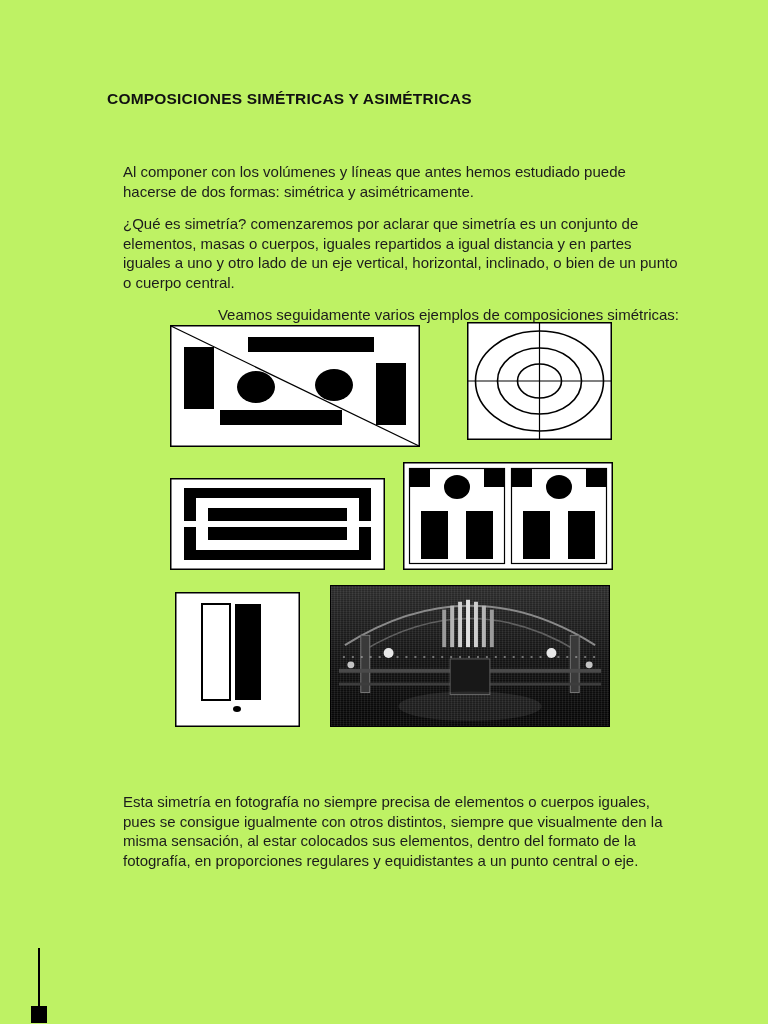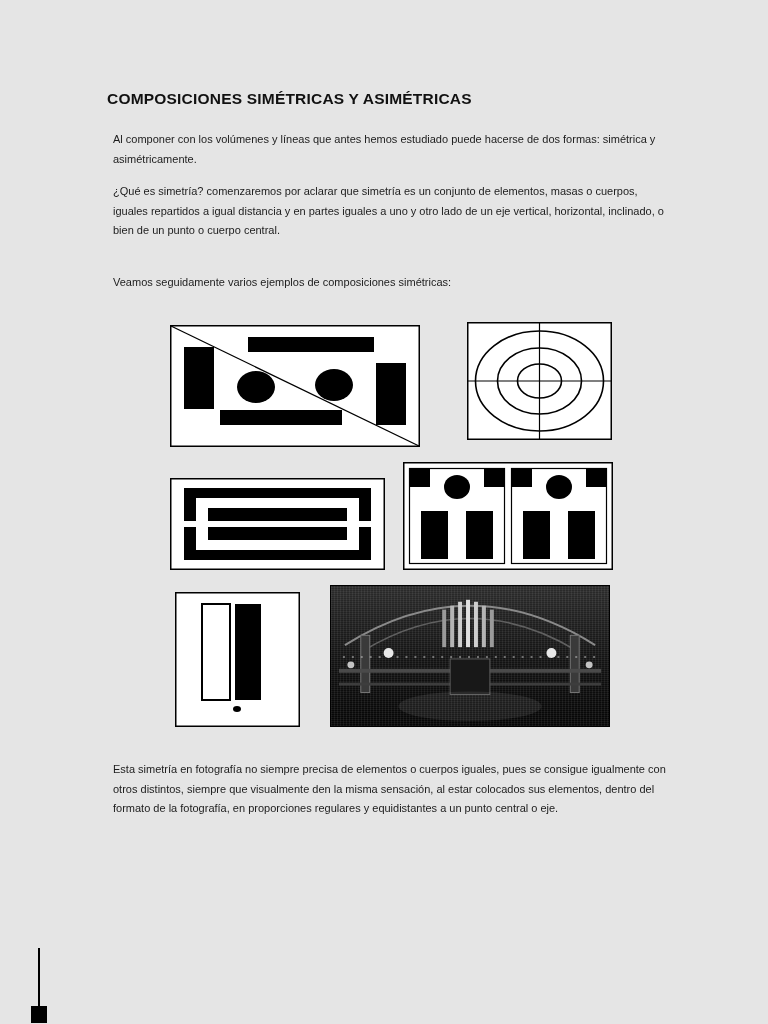--- a/index.html
+++ b/index.html
@@ -1,44 +1,45 @@
 <!DOCTYPE html>
 <html><head>
 <meta charset="utf-8">
 <style>
   * { margin: 0; padding: 0; box-sizing: border-box; }
   html, body { background: #ffffff; }
   .page {
     position: relative;
     width: 768px;
     height: 1024px;
-    background: #e5e5e5;
+    background: #bef264;
     overflow: hidden;
     font-family: "Liberation Sans", sans-serif;
     color: #1c1c1c;
   }
   .title {
     position: absolute;
     left: 107px;
     top: 90px;
     font-size: 15.5px;
     font-weight: bold;
     letter-spacing: 0.2px;
     color: #111;
   }
   .para {
     position: absolute;
-    left: 113px;
+    left: 123px;
     width: 556px;
-    font-size: 11px;
+    font-size: 15px;
     line-height: 19.5px;
+    margin-top: 32px;
   }
   .p1 { top: 130px; }
   .p2 { top: 182px; }
-  .p3 { top: 273px; }
+  .p3 { top: 273px; text-align: right; }
   .p4 { top: 760px; }
   .p5 { top: 849px; }
 
   .fig { position: absolute; background: #fff; }
   .fig svg { display: block; width: 100%; height: 100%; }
   .fig1 { left: 170px; top: 325px; width: 250px; height: 122px; }
   .fig2 { left: 467px; top: 322px; width: 145px; height: 118px; }
   .fig3 { left: 170px; top: 478px; width: 215px; height: 92px; }
   .fig4 { left: 403px; top: 462px; width: 210px; height: 108px; }
   .fig5 { left: 175px; top: 592px; width: 125px; height: 135px; }

